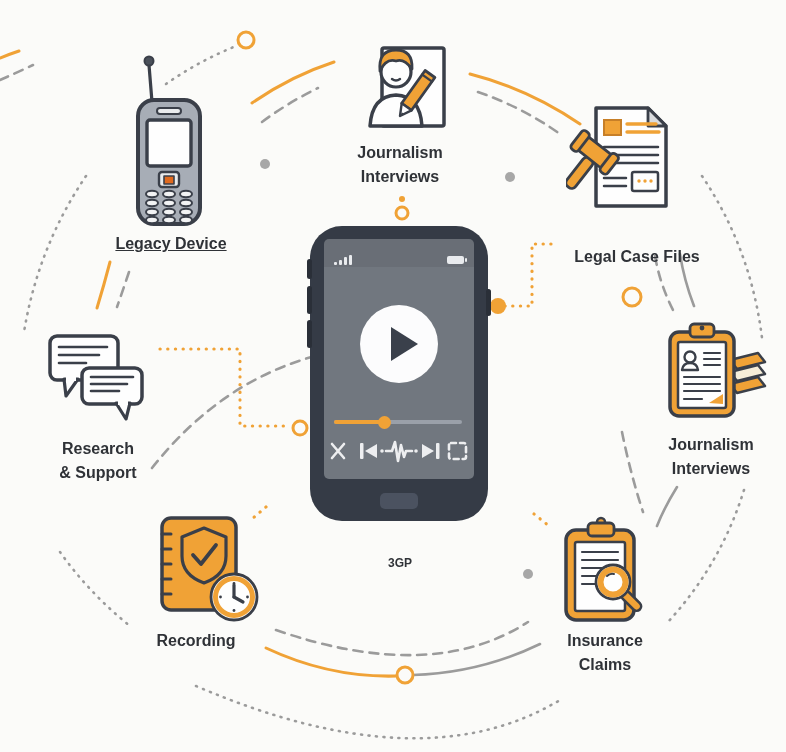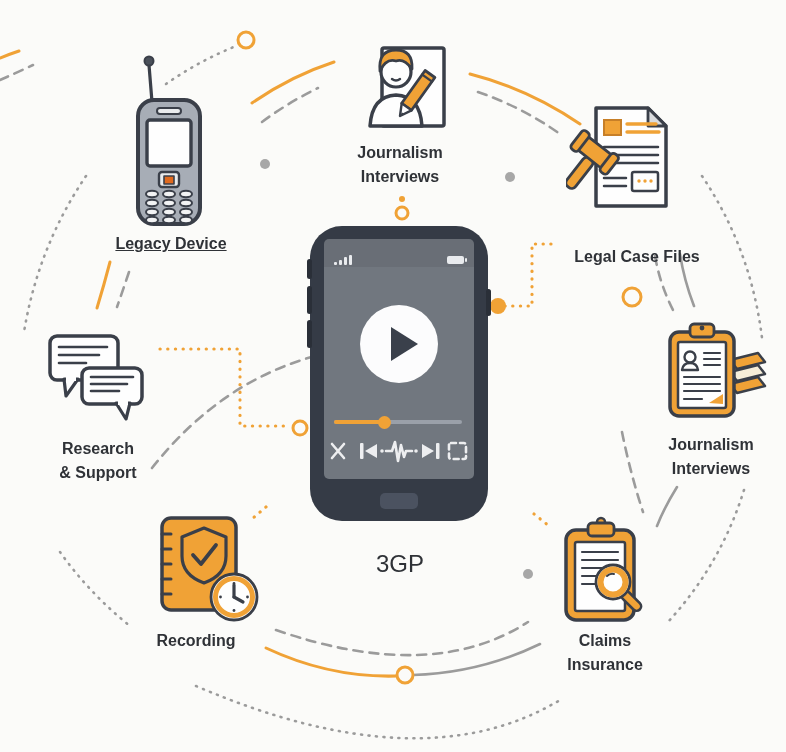--- a/index.html
+++ b/index.html
@@ -26,21 +26,21 @@
   .fn{fill:none;}
   
   .node{position:absolute;}
   .node-icon{position:absolute;}
   .node-label{
     position:absolute;width:200px;text-align:center;
     font-size:16px;font-weight:700;line-height:24px;color:var(--text-dark);
   }
   .center-title{
     position:absolute;left:290px;top:549px;width:220px;text-align:center;
-    font-size:24px;font-weight:400;line-height:29px;color:var(--text-dark);
+    font-size:12px;font-weight:700;line-height:29px;color:var(--text-dark);
   }
   
   .phone{position:absolute;left:310px;top:226px;width:178px;height:295px;}
   .phone-body{position:absolute;inset:0;background:var(--phone-body);border-radius:32px;}
   .side-btn{position:absolute;width:5px;background:#2A2F38;border-radius:3px;}
   .phone-screen{
     position:absolute;left:14px;right:14px;top:13px;bottom:42px;
     background:var(--screen-gray);border-radius:5px;overflow:hidden;
   }
   .screen-shade{position:absolute;left:0;top:0;right:0;height:28px;background:rgba(0,0,0,0.07);}
@@ -265,22 +265,22 @@
       <line class="ic" x1="26" y1="60" x2="42" y2="60" stroke-width="2.2"></line>
       <line class="ic" x1="26" y1="68" x2="40" y2="68" stroke-width="2.2"></line>
       <g transform="rotate(45 70 79)">
         <rect class="ic fo" x="66" y="75" width="24" height="9" rx="4.5" stroke-width="2.6"></rect>
       </g>
       <circle class="ic fw" cx="57" cy="66" r="17" stroke-width="2.8"></circle>
       <circle class="fn" cx="57" cy="66" r="12.5" stroke="var(--accent-orange)" stroke-width="6"></circle>
       <path class="ic fn" d="M51 60 Q54 57 58 58" stroke-width="2"></path>
     </svg>
     <div class="node-label" style="left:505px;top:629px;">
+      <div>Insurance</div>
       <div>Claims</div>
-      <div>Insurance</div>
     </div>
   </div>
 
   <div class="node">
     <svg class="node-icon" style="left:146px;top:512px;" width="116" height="114" viewBox="0 0 116 114">
       <rect class="ic fo" x="16" y="6" width="74" height="92" rx="9" stroke-width="3.5"></rect>
       <line class="ic" x1="16" y1="22" x2="25" y2="22" stroke-width="3"></line>
       <line class="ic" x1="16" y1="37" x2="25" y2="37" stroke-width="3"></line>
       <line class="ic" x1="16" y1="52" x2="25" y2="52" stroke-width="3"></line>
       <line class="ic" x1="16" y1="67" x2="25" y2="67" stroke-width="3"></line>

